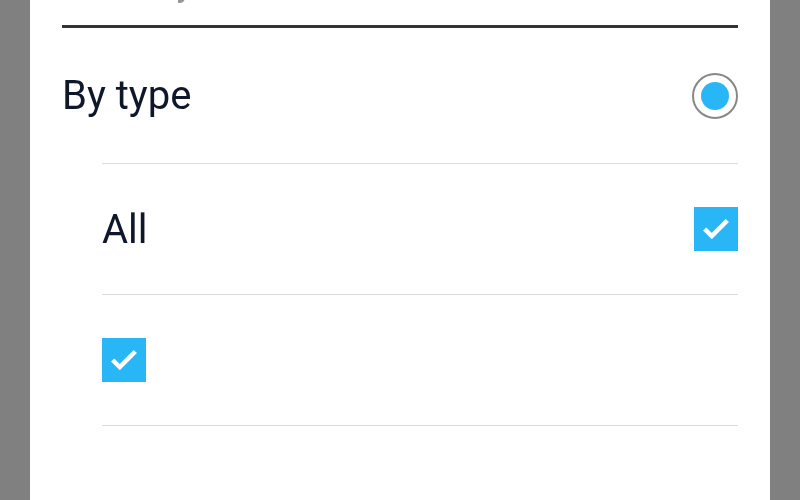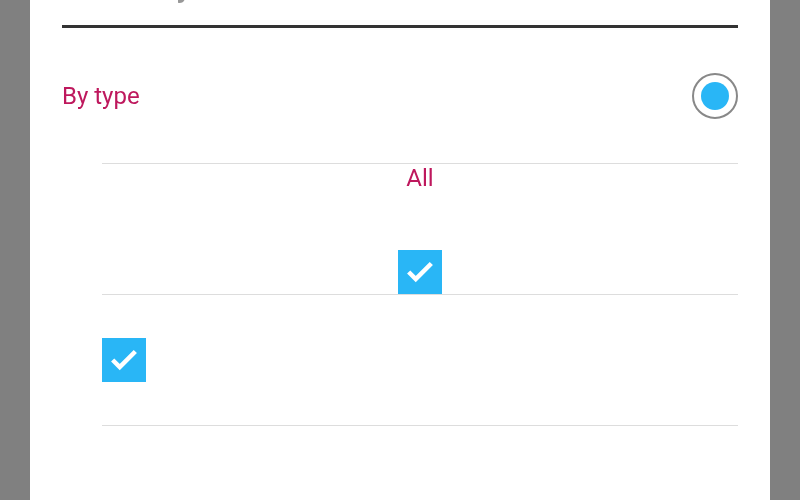--- a/index.html
+++ b/index.html
@@ -40,29 +40,28 @@
       opacity: 0.6;
       position: relative;
       top: -6px;
     }
     .row-bytype {
       height: 135px;
     }
     .row-all {
       height: 130px;
       padding-left: 72px;
-      flex-direction: column;
     }
     .row-picture {
       height: 130px;
       padding-left: 72px;
     }
     .label {
-      font-size: 24px;
-      color: #be185d;
+      font-size: 40px;
+      color: #0f172a;
       font-weight: 400;
     }
     .thick-divider {
       height: 3px;
       background: #333333;
       margin: 12px 32px 0 32px;
     }
     .thin-divider {
       height: 1px;
       background: #dddddd;

